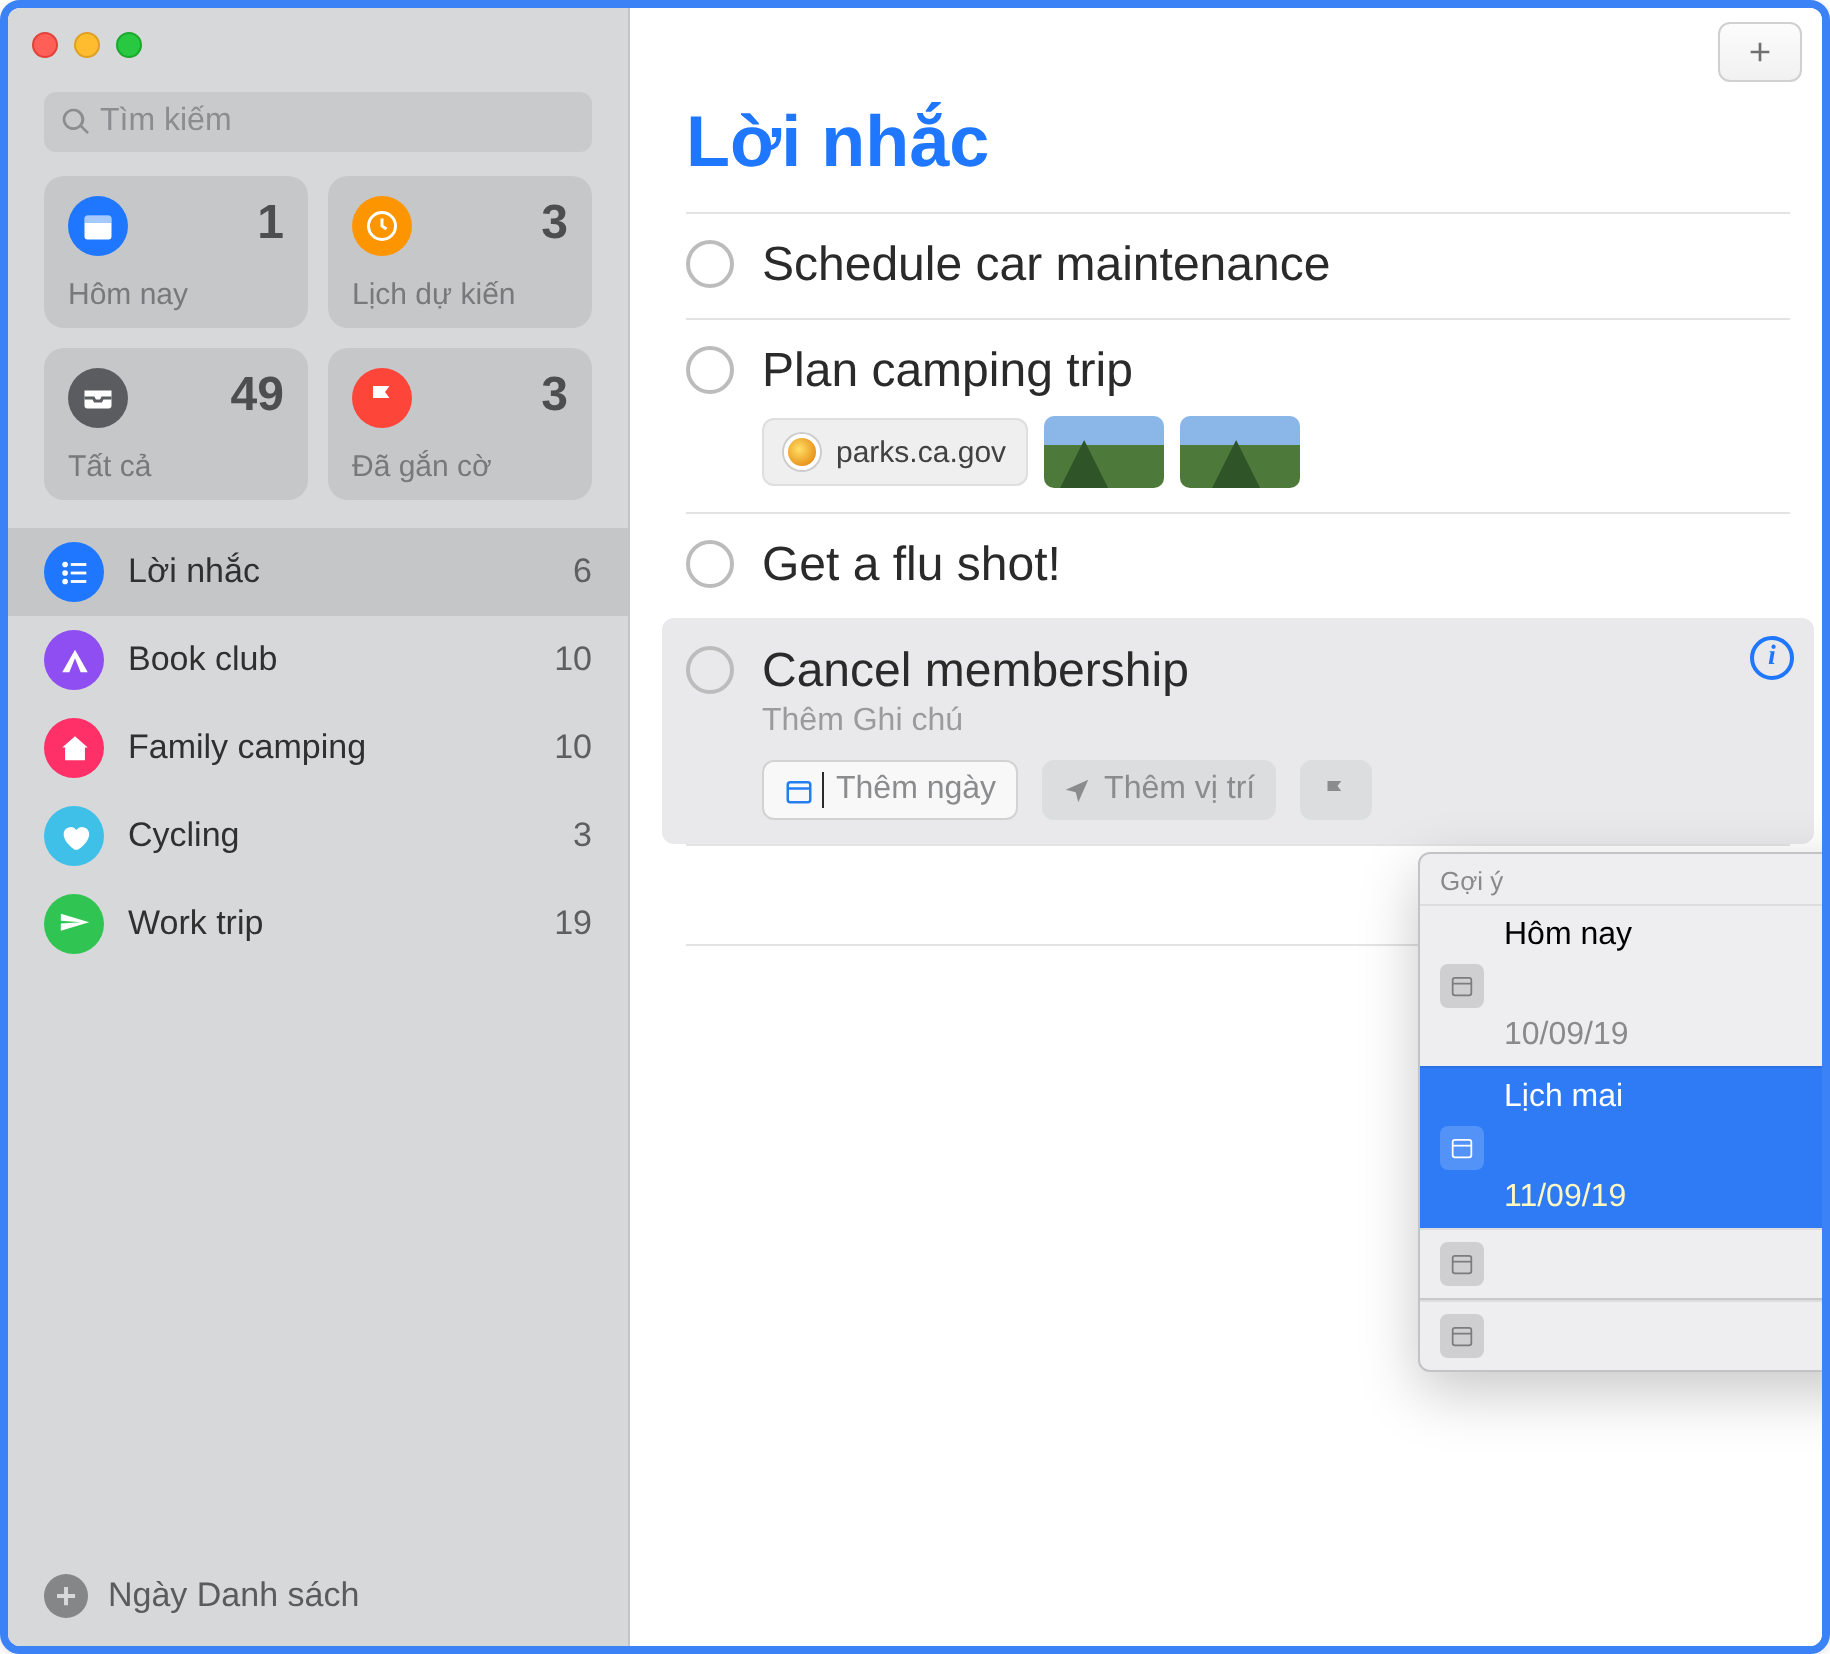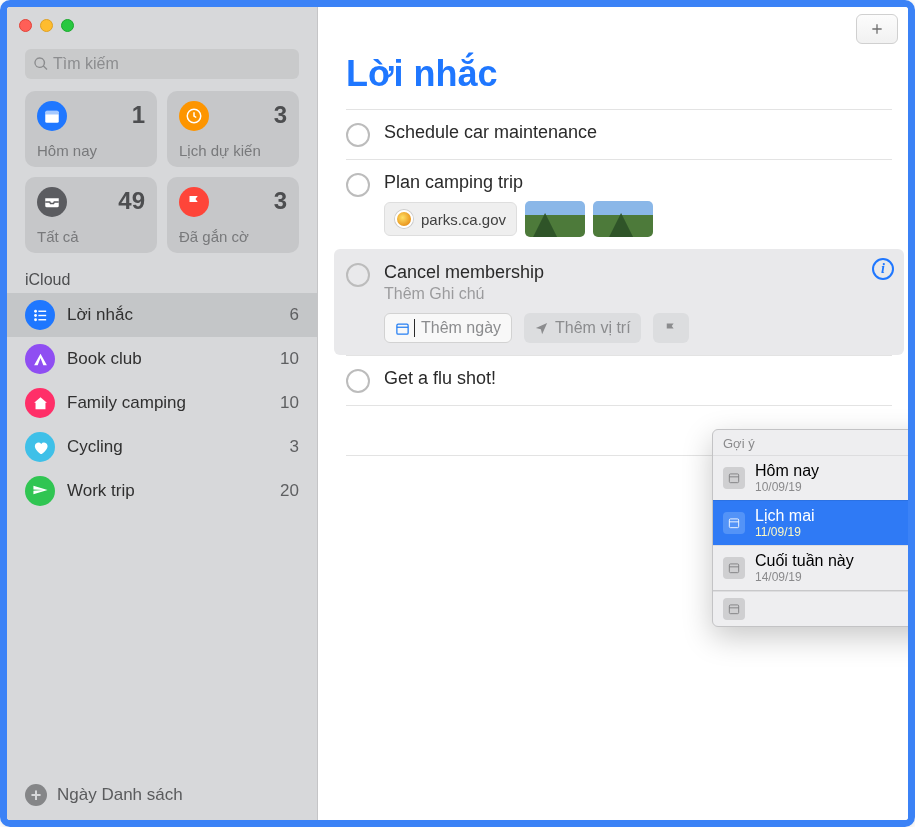--- a/index.html
+++ b/index.html
@@ -1,19 +1,19 @@
 <!DOCTYPE html>
 <html><head>
 <meta charset="utf-8">
 <style>
 * { box-sizing: border-box; margin: 0; padding: 0; font-family: -apple-system, "Helvetica Neue", Arial, sans-serif; -webkit-font-smoothing: antialiased; }
 
 body { width: 915px; height: 827px; background: #fff; overflow: hidden; }
 
-.window { width: 915px; height: 827px; border: 7px solid #3b82f6; border-radius: 10px; display: flex; overflow: hidden; position: relative; box-shadow: 0 1px 6px rgba(0,0,0,.12); }
+.window { width: 915px; height: 827px; border: 4px solid #3b82f6; border-radius: 10px; display: flex; overflow: hidden; position: relative; box-shadow: 0 1px 6px rgba(0,0,0,.12); }
 
 
 .sidebar { width: 311px; background: #d7d8da; display: flex; flex-direction: column; border-right: 1px solid #c5c5c7; }
 .traffic { height: 28px; display: flex; align-items: center; gap: 8px; padding: 8px 12px 0 12px; }
 .traffic span { width: 13px; height: 13px; border-radius: 50%; display: block; }
 .tl-close { background: #ff5f57; border: 1px solid #e24238; }
 .tl-min { background: #febc2e; border: 1px solid #dfa023; }
 .tl-max { background: #28c840; border: 1px solid #1ba92d; }
 
 .search { margin: 14px 18px 12px 18px; height: 30px; background: #c9cacb; border-radius: 6px; display: flex; align-items: center; padding: 0 8px; color: #8c8d8f; font-size: 16px; }
@@ -45,21 +45,21 @@
 .addbtn { width: 42px; height: 30px; border: 1px solid #d0d0d0; border-radius: 6px; display: flex; align-items: center; justify-content: center; background: linear-gradient(#fcfcfc,#f1f1f1); }
 .addbtn svg { width: 16px; height: 16px; fill: #707070; }
 
 .title { font-size: 36px; font-weight: 700; color: #1f77ff; padding: 2px 28px 14px 28px; }
 
 .reminders { padding: 0 16px 0 28px; }
 .reminder { border-top: 1px solid #e3e3e3; padding: 12px 0; display: flex; align-items: flex-start; gap: 14px; }
 .reminder:first-child { border-top: 1px solid #e3e3e3; }
 .rcircle { width: 24px; height: 24px; border: 2px solid #bcbcbc; border-radius: 50%; flex-shrink: 0; margin-top: 1px; }
 .rbody { flex: 1; }
-.rtitle { font-size: 18px; color: #2a2a2a; }
+.rtitle { font-size: 24px; color: #2a2a2a; }
 .rattach { display: flex; gap: 8px; margin-top: 8px; align-items: center; }
 .chip { background: #efefef; border: 1px solid #dedede; border-radius: 6px; height: 34px; display: flex; align-items: center; padding: 0 10px; gap: 8px; font-size: 15px; color: #414141; }
 .chip .favicon { width: 18px; height: 18px; border-radius: 50%; background: radial-gradient(circle at 40% 40%, #ffe066, #e07700); border: 2px solid #fff; box-shadow: 0 0 0 1px #ccc; }
 .thumb { width: 60px; height: 36px; border-radius: 5px; background: linear-gradient(to bottom, #8ab7e8 0 40%, #4d7a3a 40% 100%); position: relative; overflow: hidden; }
 .thumb::after { content:""; position:absolute; bottom:0; left:8px; width:24px; height:24px; background: #2f5428; clip-path: polygon(50% 0,100% 100%,0 100%); }
 .thumb.two::after { left: 16px; }
 
 .reminder.active { background: #e9e9eb; border-radius: 6px; padding: 12px; margin: 0 -12px 0 -12px; border-top-color: transparent; }
 .reminder.active + .reminder { border-top: 1px solid #e3e3e3; }
 .rnote { font-size: 16px; color: #9b9b9d; margin-top: 2px; }
@@ -75,21 +75,21 @@
 
 .popover { position: absolute; left: 394px; top: 422px; width: 288px; background: #eeeef0; border: 1px solid #c3c3c5; border-radius: 6px; box-shadow: 0 10px 30px rgba(0,0,0,.22); overflow: hidden; }
 .pop-head { font-size: 13px; color: #8a8a8c; padding: 6px 10px 4px 10px; }
 .pop-item { display: flex; align-items: center; gap: 10px; padding: 6px 10px; border-top: 1px solid rgba(0,0,0,.07); }
 .pop-item.selected { background: #2f7af5; color: #fff; }
 .pop-item .pi-icon { width: 22px; height: 22px; border-radius: 4px; background: #cfcfd1; display:flex; align-items:center; justify-content:center; flex-shrink:0; }
 .pop-item .pi-icon svg { width: 14px; height: 14px; stroke: #7c7c7e; fill:none; stroke-width: 1.5; }
 .pop-item.selected .pi-icon { background: #5393f7; }
 .pop-item.selected .pi-icon svg { stroke: #fff; }
 .pi-text .pi-title { font-size: 16px; }
-.pi-text .pi-sub { font-size: 12px; color: #8a8a8c; }
+.pi-text .pi-sub { font-size: 16px; color: #8a8a8c; margin-top: 32px; }
 .pop-item.selected .pi-sub { color: #fef9c3; }
 .pop-sep { border-top: 1px solid #c8c8ca; }
 .cursor-caret { width: 1px; height: 18px; background: #2a2a2a; margin-left: -2px; }
 </style>
 </head>
 <body>
 
 <div class="window">
 
   <div class="sidebar">
@@ -149,21 +149,20 @@
             <svg viewBox="0 0 24 24">
                 <path d="M6 3v18M6 4h11l-3 4 3 4H6"></path>
               </svg>
           </div>
           <div class="card-count">3</div>
         </div>
         <div class="card-label">Đã gắn cờ</div>
       </div>
     </div>
 
-    <div class="section-label">iCloud</div>
 
     <div class="lists">
       <div class="list-row selected">
         <div class="list-icon" style="background:#1f77ff">
           <svg viewBox="0 0 24 24">
               <circle cx="5" cy="6" r="2"></circle>
               <rect x="9" y="5" width="11" height="2"></rect>
               <circle cx="5" cy="12" r="2"></circle>
               <rect x="9" y="11" width="11" height="2"></rect>
               <circle cx="5" cy="18" r="2"></circle>
@@ -200,21 +199,21 @@
         <span>Cycling</span>
         <span class="count">3</span>
       </div>
       <div class="list-row">
         <div class="list-icon" style="background:#30c552">
           <svg viewBox="0 0 24 24">
               <path d="M2 16l20-6-20-6v5l14 1-14 1v5z"></path>
             </svg>
         </div>
         <span>Work trip</span>
-        <span class="count">20</span>
+        <span class="count">19</span>
       </div>
     </div>
 
     <div class="footer">
       <div class="plus">+</div>
       <span>Ngày Danh sách</span>
     </div>
   </div>
 
   <div class="main">
@@ -243,20 +242,27 @@
           <div class="rtitle">Plan camping trip</div>
           <div class="rattach">
             <div class="chip">
               <span class="favicon"></span>
               <span>parks.ca.gov</span>
             </div>
             <div class="thumb"></div>
             <div class="thumb two"></div>
           </div>
         </div>
+      </div>
+
+      <div class="reminder">
+        <div class="rcircle"></div>
+        <div class="rbody">
+            <div class="rtitle">Get a flu shot!</div>
+          </div>
       </div>
 
       <div class="reminder active">
         <div class="rcircle"></div>
         <div class="rbody">
           <div class="rtitle">Cancel membership</div>
           <div class="rnote">Thêm Ghi chú</div>
           <div class="rchips">
             <div class="pill one">
               <svg viewBox="0 0 24 24">
@@ -275,27 +281,20 @@
             <div class="pill flag">
               <svg viewBox="0 0 24 24">
                   <path d="M6 3v18M6 4h11l-3 4 3 4H6"></path>
                 </svg>
             </div>
           </div>
         </div>
         <div class="info-icon">i</div>
       </div>
 
-      <div class="reminder">
-        <div class="rcircle"></div>
-        <div class="rbody">
-            <div class="rtitle">Get a flu shot!</div>
-          </div>
-      </div>
-
       <div class="reminder" style="min-height:46px">
         <div class="rcircle" style="visibility:hidden"></div>
       </div>
       <div style="border-top:1px solid #e3e3e3; margin-top:0;"></div>
 
     </div>
 
     <div class="popover">
       <div class="pop-head">Gợi ý</div>
 
@@ -325,24 +324,20 @@
         </div>
       </div>
 
       <div class="pop-item">
         <div class="pi-icon">
             <svg viewBox="0 0 24 24">
               <rect x="4" y="5" width="16" height="15" rx="2"></rect>
               <line x1="4" y1="10" x2="20" y2="10"></line>
             </svg>
           </div>
-        <div class="pi-text">
-          <div class="pi-title">Cuối tuần này</div>
-          <div class="pi-sub">14/09/19</div>
-        </div>
       </div>
 
       <div class="pop-sep"></div>
 
       <div class="pop-item">
         <div class="pi-icon">
             <svg viewBox="0 0 24 24">
               <rect x="4" y="5" width="16" height="15" rx="2"></rect>
               <line x1="4" y1="10" x2="20" y2="10"></line>
             </svg>

